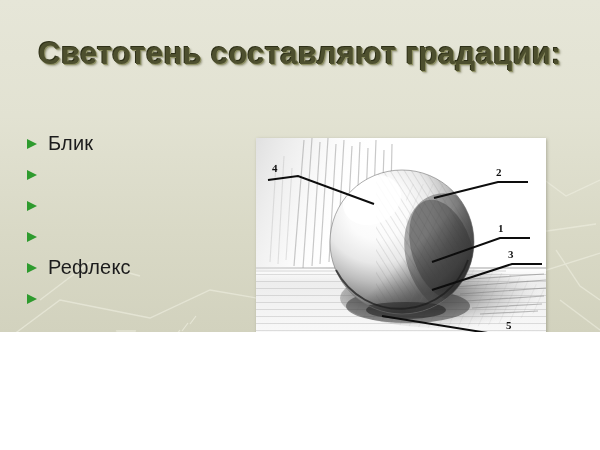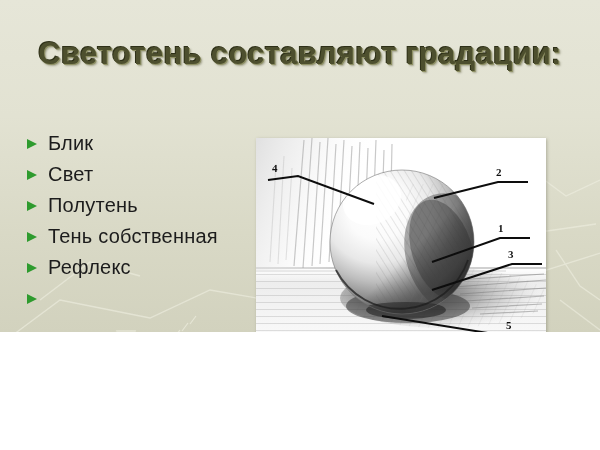--- a/index.html
+++ b/index.html
@@ -147,39 +147,36 @@
       </span>
       <span class="bullet-label">Блик</span>
     </div>
 
     <div class="bullet-item">
       <span class="bullet-marker">
         <svg width="12" height="12" viewBox="0 0 12 12">
             <polygon points="1,1 11,6 1,11" fill="#2e9b2e"></polygon>
           </svg>
       </span>
-      <span class="bullet-label">Свет</span>
-    </div>
-
-    <div class="bullet-item">
-      <span class="bullet-marker">
-        <svg width="12" height="12" viewBox="0 0 12 12">
-            <polygon points="1,1 11,6 1,11" fill="#2e9b2e"></polygon>
-          </svg>
-      </span>
-      <span class="bullet-label">Полутень</span>
-    </div>
-
-    <div class="bullet-item">
-      <span class="bullet-marker">
-        <svg width="12" height="12" viewBox="0 0 12 12">
-            <polygon points="1,1 11,6 1,11" fill="#2e9b2e"></polygon>
-          </svg>
-      </span>
-      <span class="bullet-label">Тень собственная</span>
+    </div>
+
+    <div class="bullet-item">
+      <span class="bullet-marker">
+        <svg width="12" height="12" viewBox="0 0 12 12">
+            <polygon points="1,1 11,6 1,11" fill="#2e9b2e"></polygon>
+          </svg>
+      </span>
+    </div>
+
+    <div class="bullet-item">
+      <span class="bullet-marker">
+        <svg width="12" height="12" viewBox="0 0 12 12">
+            <polygon points="1,1 11,6 1,11" fill="#2e9b2e"></polygon>
+          </svg>
+      </span>
     </div>
 
     <div class="bullet-item">
       <span class="bullet-marker">
         <svg width="12" height="12" viewBox="0 0 12 12">
             <polygon points="1,1 11,6 1,11" fill="#2e9b2e"></polygon>
           </svg>
       </span>
       <span class="bullet-label">Рефлекс</span>
     </div>

